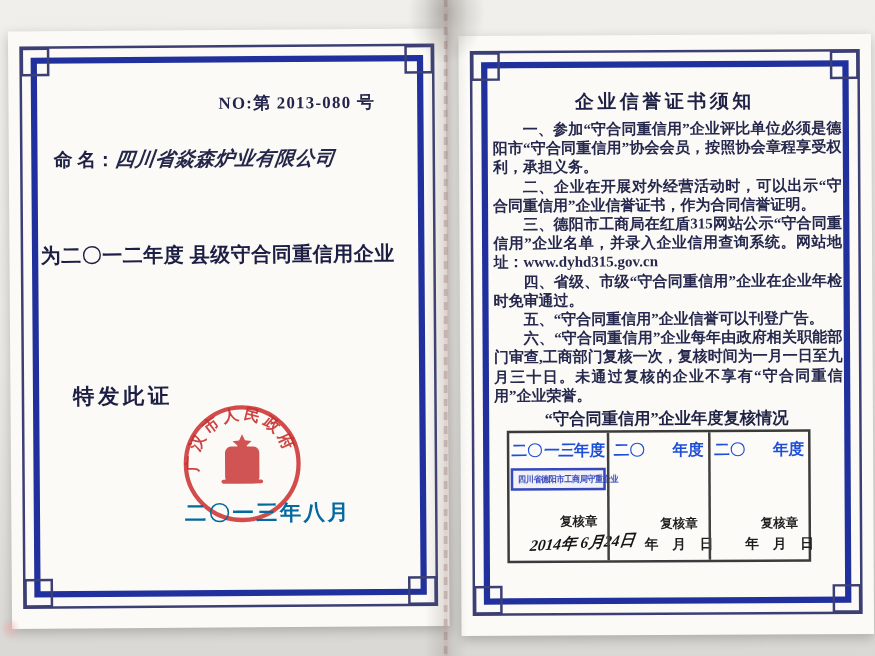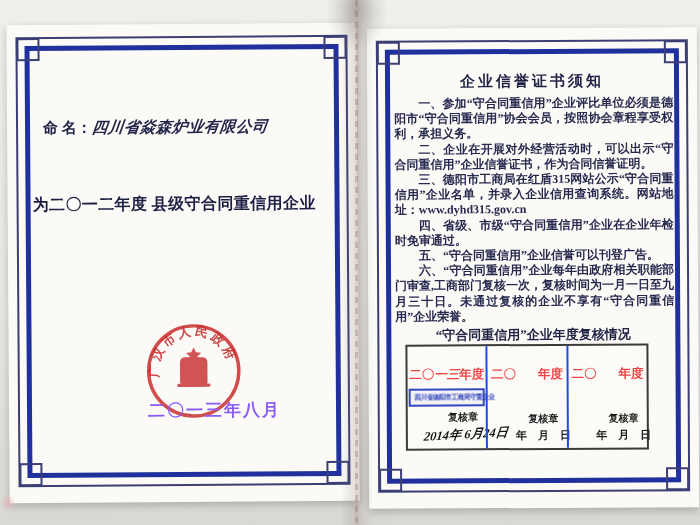--- a/index.html
+++ b/index.html
@@ -27,31 +27,31 @@
   .corner.bl{left:10px;bottom:17px;}
   .corner.br{right:10px;bottom:17px;}
 
   
   .serial{position:absolute;left:168px;top:50px;font-size:13.5px;font-weight:bold;color:#23254c;letter-spacing:1px;white-space:nowrap;}
   .name-line{position:absolute;left:36px;top:93px;font-size:15px;font-weight:bold;color:#1f2145;white-space:nowrap;}
   .company{display:inline-block;font-style:italic;font-weight:bold;font-size:15.5px;transform:skewX(-7deg);letter-spacing:0.5px;color:#24264a;}
   .award{position:absolute;left:25px;top:170px;font-size:16px;font-weight:bold;color:#1c1e44;letter-spacing:0.4px;white-space:nowrap;}
   .issue{position:absolute;left:50px;top:281px;font-size:17px;font-weight:bold;letter-spacing:3px;color:#1c1e44;}
   .seal{position:absolute;left:136px;top:298px;width:98px;height:98px;z-index:2;}
-  .issue-date{position:absolute;left:139px;top:375px;font-size:17px;font-weight:bold;color:#8b5cf6;letter-spacing:2px;z-index:3;white-space:nowrap;}
+  .issue-date{position:absolute;left:139px;top:375px;font-size:17px;font-weight:bold;color:#0369a1;letter-spacing:2px;z-index:3;white-space:nowrap;}
 
   
   .notice-title{position:absolute;top:44px;left:0;width:100%;text-align:center;font-size:15px;font-weight:bold;letter-spacing:3px;color:#1f2145;}
   .notice-body{position:absolute;left:27px;top:68px;width:279px;height:228px;overflow:hidden;color:#26284e;font-size:12px;line-height:15.2px;font-weight:bold;text-align:justify;}
   .notice-body p{margin:0;text-indent:2em;}
   .review-title{position:absolute;top:298px;left:0;width:100%;text-align:center;font-weight:bold;font-size:13px;color:#1f2145;}
   .review-table{position:absolute;left:37px;top:316px;width:243px;height:106px;border:2px solid #3b3b3b;display:flex;box-sizing:border-box;background:#fcfbf8;}
-  .rcol{flex:1;position:relative;display:flex;flex-direction:column;align-items:center;border-left:2px solid #1d4ed8;box-sizing:border-box;}
+  .rcol{flex:1;position:relative;display:flex;flex-direction:column;align-items:center;border-left:2px solid #404040;box-sizing:border-box;}
   .rcol:first-child{border-left:none;}
-  .year-header{margin-top:20px;font-weight:bold;font-size:12.5px;color:#ef4444;white-space:nowrap;}
+  .year-header{margin-top:6px;font-weight:bold;font-size:12.5px;color:#1d4ed8;white-space:nowrap;}
   .year-fill{display:inline-block;min-width:22px;text-align:center;font-style:italic;}
   .stamp{margin-top:5px;width:70px;border:2px solid #3549bd;background:rgba(80,100,220,0.06);text-align:center;padding:2px 1px;color:#3245bb;}
   .stamp-l1{font-size:7px;font-weight:bold;white-space:nowrap;filter:blur(0.45px);transform:scaleX(0.92);letter-spacing:-0.3px;}
   .stamp-l2{font-size:10.5px;font-weight:bold;letter-spacing:1px;}
   .col-footer{position:absolute;bottom:5px;left:0;width:100%;text-align:center;margin-left:16px;}
   .seal-label{font-size:10px;font-weight:bold;color:#1e1e1e;}
   .date-row{font-size:11px;font-weight:bold;color:#1e1e1e;margin-top:2px;white-space:nowrap;}
   .handwritten{display:inline-block;font-size:12.5px;font-style:italic;font-weight:bold;color:#141414;transform:rotate(-3deg) skewX(-10deg);}
 
   
@@ -72,27 +72,29 @@
   <div class="pink-spot"></div>
 
   <div class="page page-left">
     <div class="frame-outer"></div>
     <div class="frame-inner"></div>
     <div class="corner tl"></div>
     <div class="corner tr"></div>
     <div class="corner bl"></div>
     <div class="corner br"></div>
 
+    <div class="serial">NO:第 2013-080 号</div>
 
     <div class="name-line">
       <span>命 名：</span><span class="company">四川省焱森炉业有限公司</span>
     </div>
 
     <div class="award">为二〇一二年度 县级守合同重信用企业</div>
 
+    <div class="issue">特发此证</div>
 
     <svg class="seal" viewBox="0 0 100 100">
       <circle cx="50" cy="50" r="46" fill="none" stroke="#cc3333" stroke-width="3.5" opacity="0.88"></circle>
       <defs>
         <path id="sealArc" d="M 16.2 62.3 A 36 36 0 1 1 83.8 62.3" fill="none"></path>
       </defs>
       <text font-size="13" fill="#c83030" font-weight="bold" letter-spacing="3" opacity="0.9">
         <textPath href="#sealArc" startOffset="6">广汉市人民政府</textPath>
       </text>
       <g opacity="0.82">

